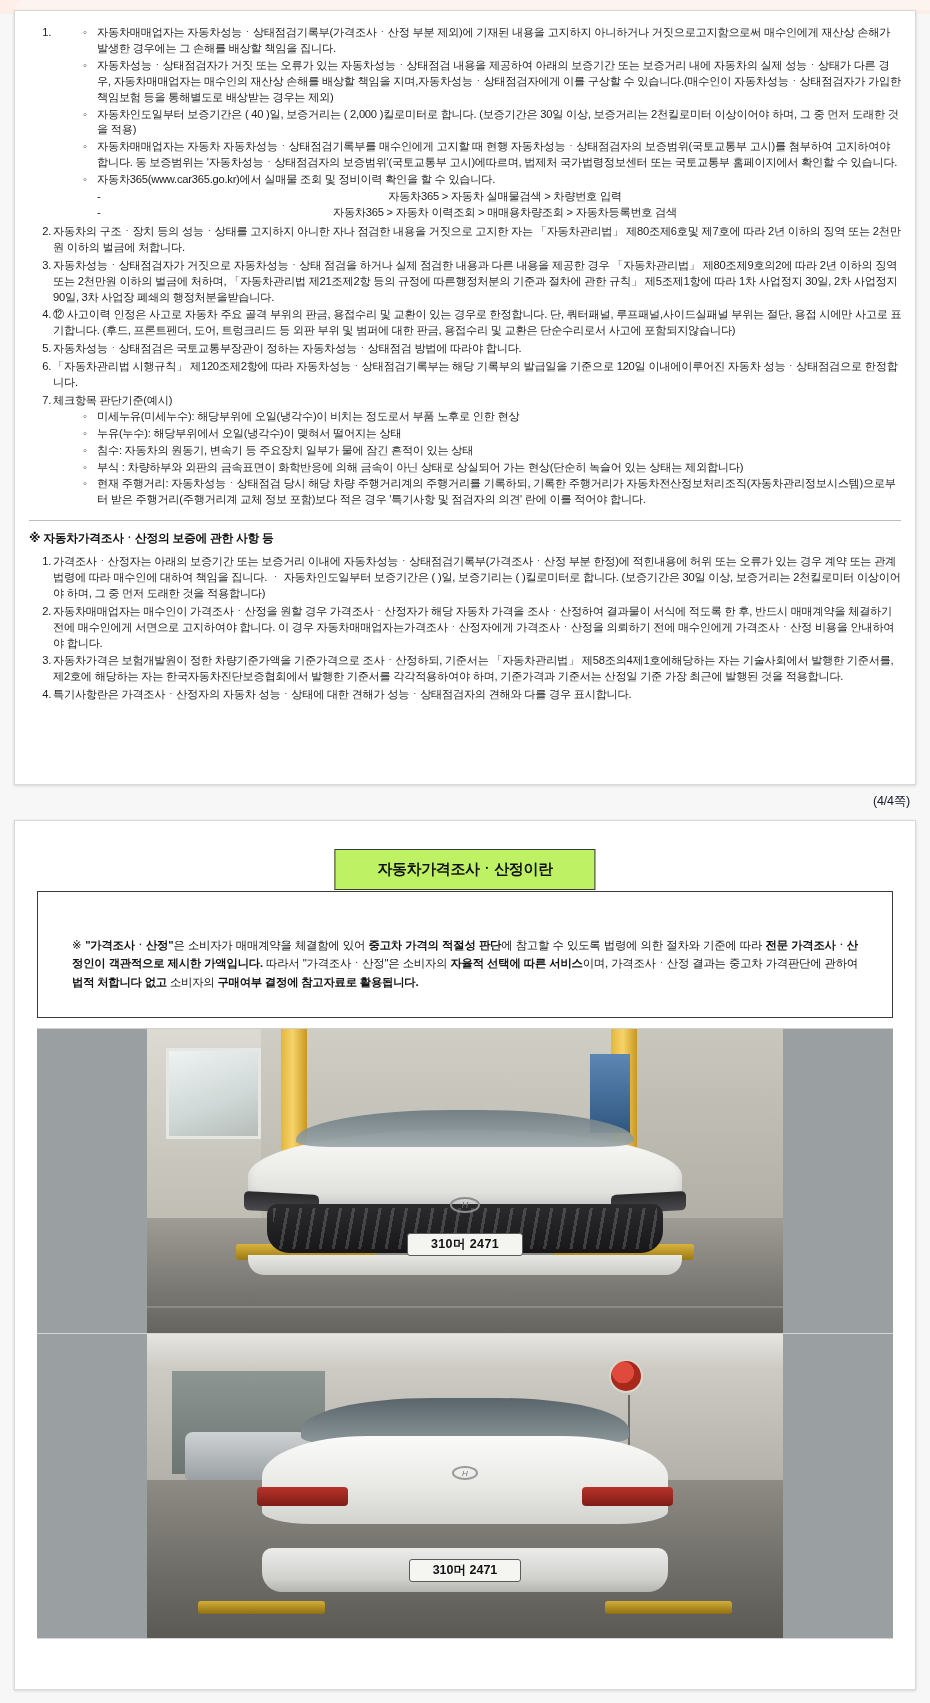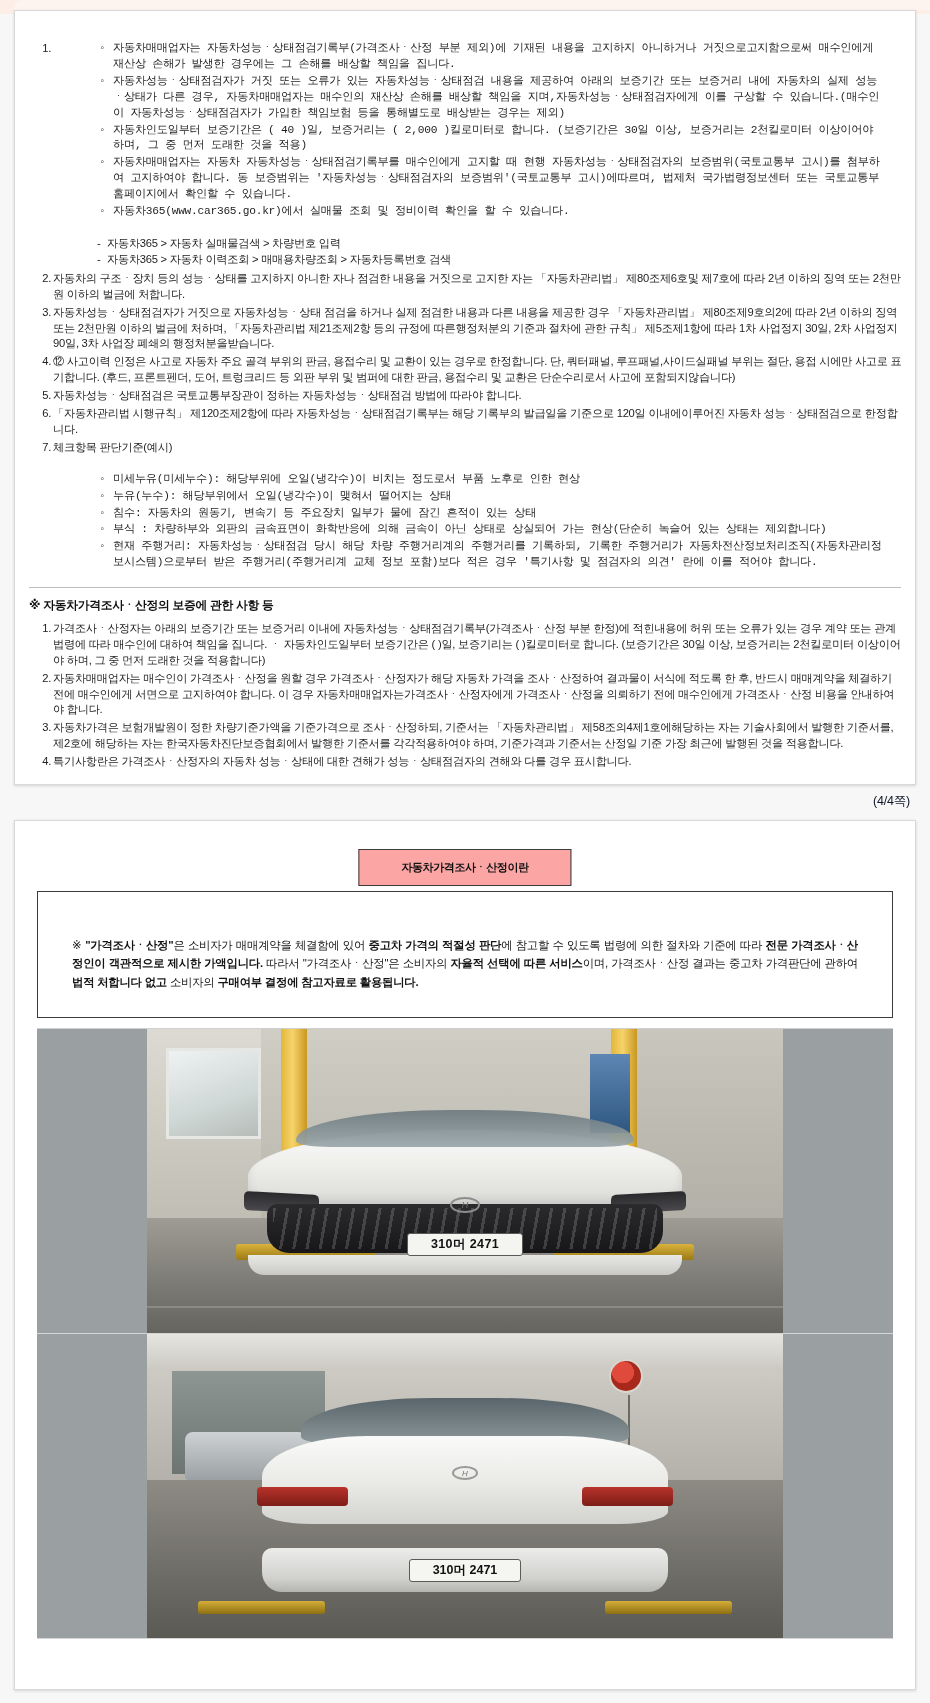--- a/index.html
+++ b/index.html
@@ -60,40 +60,41 @@
   ol.num-list > li > .num {
     position: absolute; left: 4px; top: 0;
     width: 20px;
     text-align: right;
     font-size: 11.2px;
   }
   .li-text { display: block; }
 
   ul.circ-list {
     list-style: none;
-    margin: 16px; padding: 0; font-family: Liberation Mono, monospace;
+    margin: 0; padding: 0;
   }
   ul.circ-list > li {
     position: relative;
     padding-left: 14px;
     margin-bottom: 1px;
   }
   ul.circ-list > li::before {
     content: "\25E6";
     position: absolute; left: 0; top: 0;
     font-size: 11px;
     color: #333;
   }
   ul.dash-list {
     list-style: none;
     margin: 0; padding: 0 0 0 14px;
   }
   ul.dash-list > li {
     position: relative;
     padding-left: 10px;
+    text-align: center;
   }
   ul.dash-list > li::before {
     content: "-";
     position: absolute; left: 0; top: 0;
   }
   .sub-block { margin-top: 1px; }
 
   
   .item-one {
     position: relative;
@@ -132,23 +133,23 @@
   
   .title-band {
     position: relative;
     height: 92px;
   }
   .title-chip {
     position: absolute;
     left: 50%; transform: translateX(-50%);
     top: 28px;
     border: 1.6px solid #3b3b3b;
-    background: #fca5a5;
+    background: #bef264;
     padding: 10px 42px;
-    font-size: 11px;
+    font-size: 15px;
     font-weight: bold;
     color: #111;
     letter-spacing: -0.4px;
     z-index: 3;
     white-space: nowrap;
   }
   .def-box {
     position: relative;
     margin: -22px 22px 0 22px;
     border: 1.4px solid #3b3b3b;

